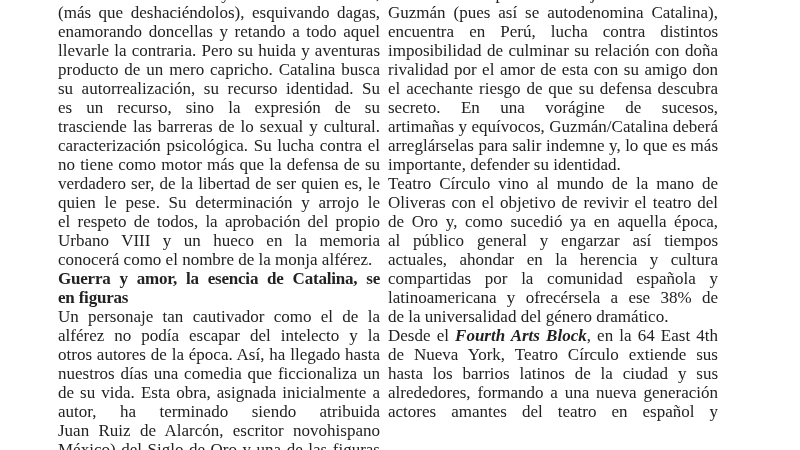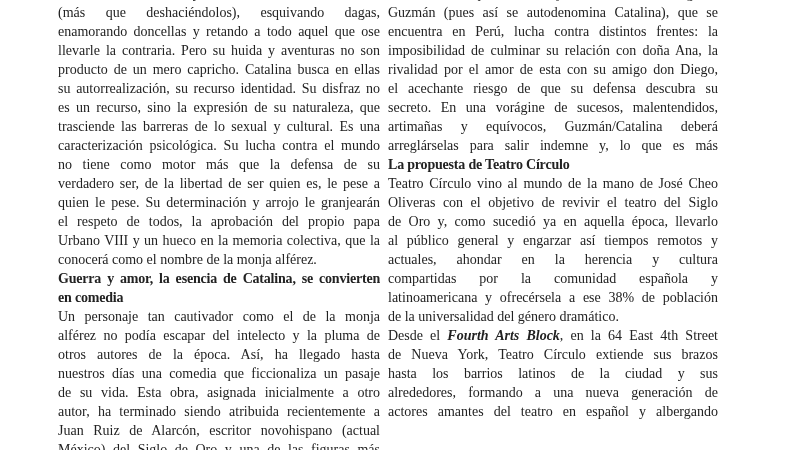--- a/index.html
+++ b/index.html
@@ -23,21 +23,21 @@
   }
   .col-left  { left: 58px;  width: 322px; }
   .col-right { left: 388px; width: 330px; }
   .textflow {
     position: relative;
     top: -16px;
   }
   .line {
     height: 19px;
     line-height: 19px;
-    font-size: 14px;
+    font-size: 17px;
     color: #222222;
     text-align: justify;
     text-align-last: justify;
     overflow: hidden;
     white-space: normal;
   }
   .line.align-left {
     text-align: left;
     text-align-last: left;
   }
@@ -62,21 +62,21 @@
         <div class="line">es un recurso, sino la expresión de su naturaleza, que</div>
         <div class="line">trasciende las barreras de lo sexual y cultural. Es una</div>
         <div class="line">caracterización psicológica. Su lucha contra el mundo</div>
         <div class="line">no tiene como motor más que la defensa de su</div>
         <div class="line">verdadero ser, de la libertad de ser quien es, le pese a</div>
         <div class="line">quien le pese. Su determinación y arrojo le granjearán</div>
         <div class="line">el respeto de todos, la aprobación del propio papa</div>
         <div class="line">Urbano VIII y un hueco en la memoria colectiva, que la</div>
         <div class="line align-left">conocerá como el nombre de la monja alférez.</div>
         <div class="line bold">Guerra y amor, la esencia de Catalina, se convierten</div>
-        <div class="line bold align-left">en comedia</div>
+        <div class="line bold align-left">en figuras</div>
         <div class="line">Un personaje tan cautivador como el de la monja</div>
         <div class="line">alférez no podía escapar del intelecto y la pluma de</div>
         <div class="line">otros autores de la época. Así, ha llegado hasta</div>
         <div class="line">nuestros días una comedia que ficcionaliza un pasaje</div>
         <div class="line">de su vida. Esta obra, asignada inicialmente a otro</div>
         <div class="line">autor, ha terminado siendo atribuida recientemente a</div>
         <div class="line">Juan Ruiz de Alarcón, escritor novohispano (actual</div>
         <div class="line">México) del Siglo de Oro y una de las figuras más</div>
       </div>
     </div>
@@ -84,21 +84,21 @@
       <div class="textflow">
         <div class="line">la comedia nos presenta a un joven llamado don Diego de</div>
         <div class="line">Guzmán (pues así se autodenomina Catalina), que se</div>
         <div class="line">encuentra en Perú, lucha contra distintos frentes: la</div>
         <div class="line">imposibilidad de culminar su relación con doña Ana, la</div>
         <div class="line">rivalidad por el amor de esta con su amigo don Diego,</div>
         <div class="line">el acechante riesgo de que su defensa descubra su</div>
         <div class="line">secreto. En una vorágine de sucesos, malentendidos,</div>
         <div class="line">artimañas y equívocos, Guzmán/Catalina deberá</div>
         <div class="line">arreglárselas para salir indemne y, lo que es más</div>
-        <div class="line bold align-left">La propuesta de Teatro Círculo</div>
+        <div class="line align-left">importante, defender su identidad.</div>
         <div class="line">Teatro Círculo vino al mundo de la mano de José Cheo</div>
         <div class="line">Oliveras con el objetivo de revivir el teatro del Siglo</div>
         <div class="line">de Oro y, como sucedió ya en aquella época, llevarlo</div>
         <div class="line">al público general y engarzar así tiempos remotos y</div>
         <div class="line">actuales, ahondar en la herencia y cultura</div>
         <div class="line">compartidas por la comunidad española y</div>
         <div class="line">latinoamericana y ofrecérsela a ese 38% de población</div>
         <div class="line align-left">de la universalidad del género dramático.</div>
         <div class="line"><span>Desde el </span><span class="italic">Fourth Arts Block</span><span>, en la 64 East 4th Street</span></div>
         <div class="line">de Nueva York, Teatro Círculo extiende sus brazos</div>

